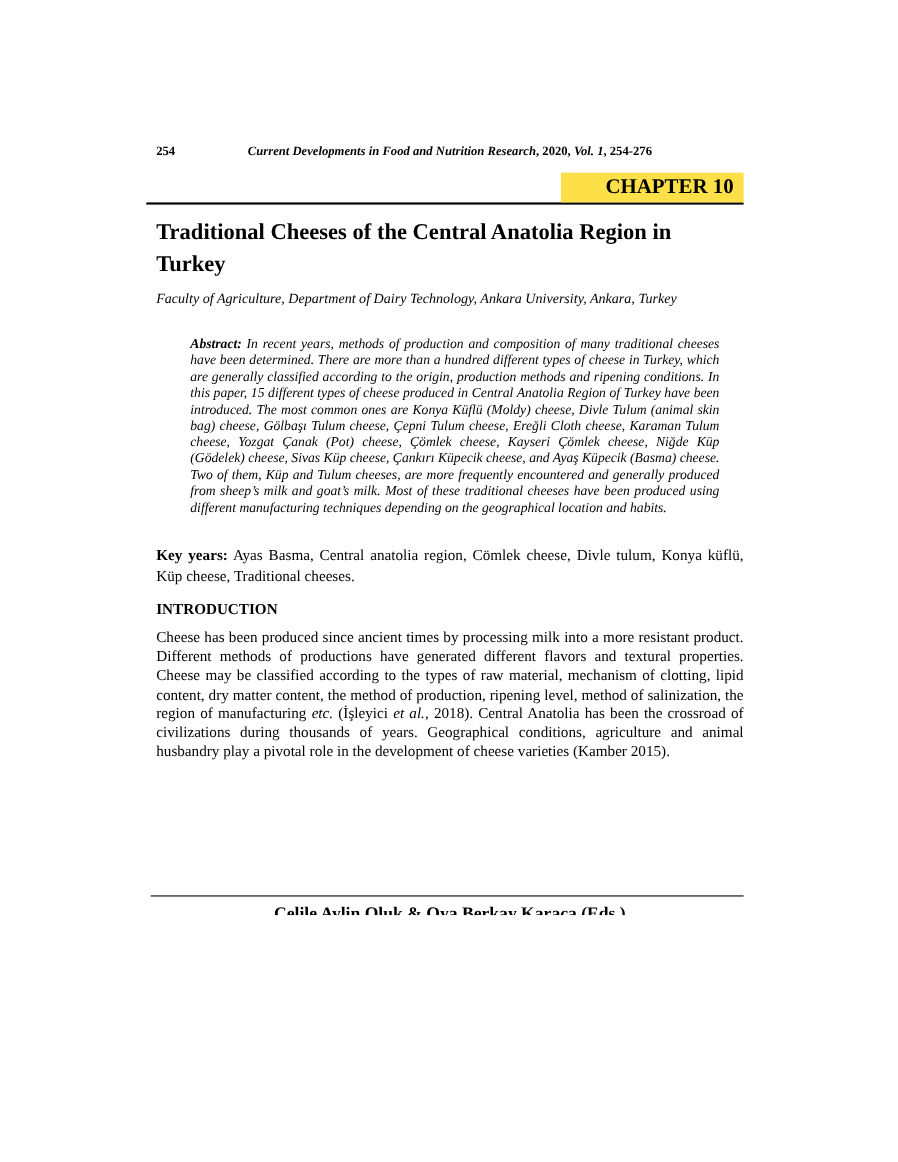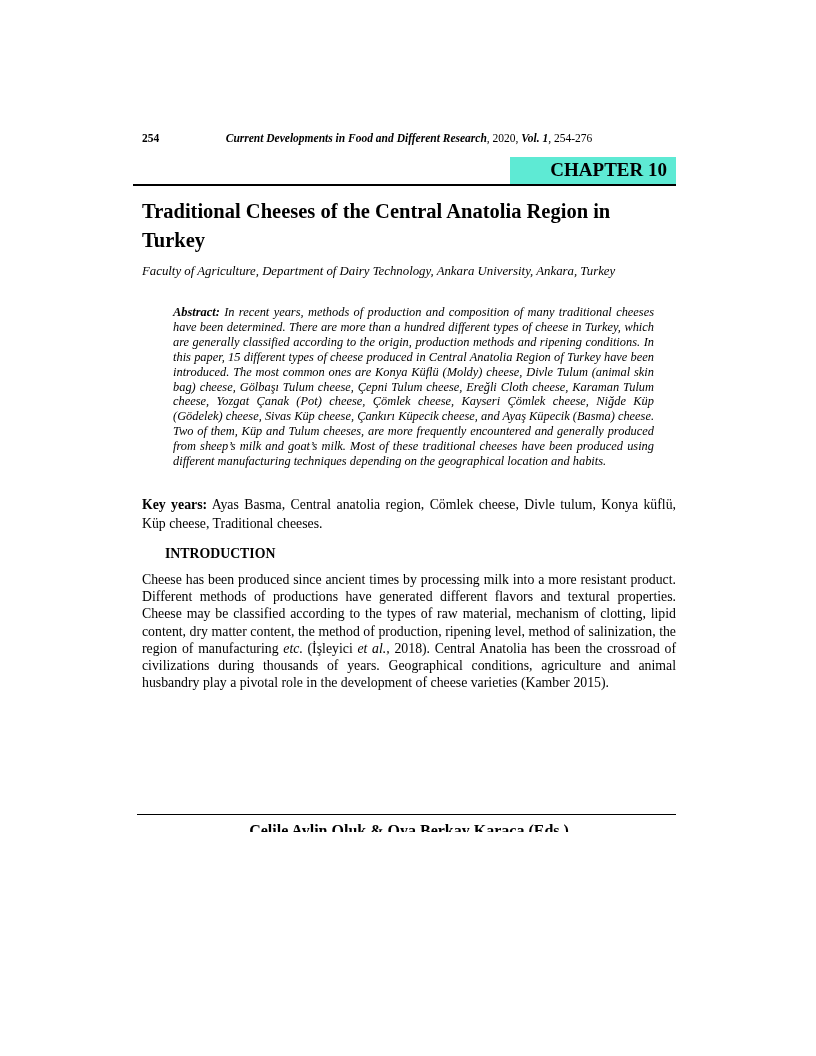--- a/index.html
+++ b/index.html
@@ -23,21 +23,21 @@
     font-size:11.5px;
     line-height:14px;
     text-align:center;
     height:15px;
   }
   .page-number {
     position:absolute; left:0; top:0;
     font-weight:bold;
   }
   .seg-bi { font-weight:bold; font-style:italic; }
-  .seg-b  { font-weight:normal; }
+  .seg-b  { font-weight:bold; }
   
   .badge-row {
     margin-top:11px;
     margin-left:-9px;
     border-bottom:2px solid #000;
     text-align:right;
   }
   .chapter-badge {
     display:inline-block;
     font-weight:bold;
@@ -81,21 +81,20 @@
     font-size:13.8px;
     line-height:19px;
     text-align:justify;
   }
   
   .section-heading {
     margin-top:12px;
     font-size:13.8px;
     line-height:17px;
     font-weight:bold;
-    margin-left:23px;
   }
   .intro-paragraph {
     margin-top:9px;
     font-size:13.8px;
     line-height:17.2px;
     text-align:justify;
   }
   .seg-i { font-style:italic; }
   
   .page-footer {
@@ -124,25 +123,25 @@
   }
 </style>
 </head>
 <body>
 
 <div class="page">
   <div class="content">
 
     <div class="running-header">
       <span class="page-number">254</span>
-      <span><span class="seg-bi">Current Developments in Food and Different Research</span><span class="seg-b">, 2020, </span><span class="seg-bi">Vol. 1</span><span class="seg-b">, 254-276</span></span>
+      <span><span class="seg-bi">Current Developments in Food and Nutrition Research</span><span class="seg-b">, 2020, </span><span class="seg-bi">Vol. 1</span><span class="seg-b">, 254-276</span></span>
     </div>
 
     <div class="badge-row">
-      <span class="chapter-badge" style="background: #5eead4; padding-left: 40px;">CHAPTER 10</span>
+      <span class="chapter-badge" style="background: #fde047; padding-left: 40px;">CHAPTER 10</span>
     </div>
 
     <h1 class="chapter-title">Traditional Cheeses of the Central Anatolia Region in Turkey</h1>
 
 
     <div class="affiliation-line">Faculty of Agriculture, Department of Dairy Technology, Ankara University, Ankara, Turkey</div>
 
     <div class="abstract-block"><span class="bold-label">Abstract:</span><span> In recent years, methods of production and composition of many traditional cheeses have been determined. There are more than a hundred different types of cheese in Turkey, which are generally classified according to the origin, production methods and ripening conditions. In this paper, 15 different types of cheese produced in Central Anatolia Region of Turkey have been introduced. The most common ones are Konya Küflü (Moldy) cheese, Divle Tulum (animal skin bag) cheese, Gölbaşı Tulum cheese, Çepni Tulum cheese, Ereğli Cloth cheese, Karaman Tulum cheese, Yozgat Çanak (Pot) cheese, Çömlek cheese, Kayseri Çömlek cheese, Niğde Küp (Gödelek) cheese, Sivas Küp cheese, Çankırı Küpecik cheese, and Ayaş Küpecik (Basma) cheese. Two of them, Küp and Tulum cheeses, are more frequently encountered and generally produced from sheep’s milk and goat’s milk. Most of these traditional cheeses have been produced using different manufacturing techniques depending on the geographical location and habits.</span></div>
 
     <div class="keywords-block"><span class="bold-label">Key years:</span><span> Ayas Basma, Central anatolia region, Cömlek cheese, Divle tulum, Konya küflü, Küp cheese, Traditional cheeses.</span></div>

